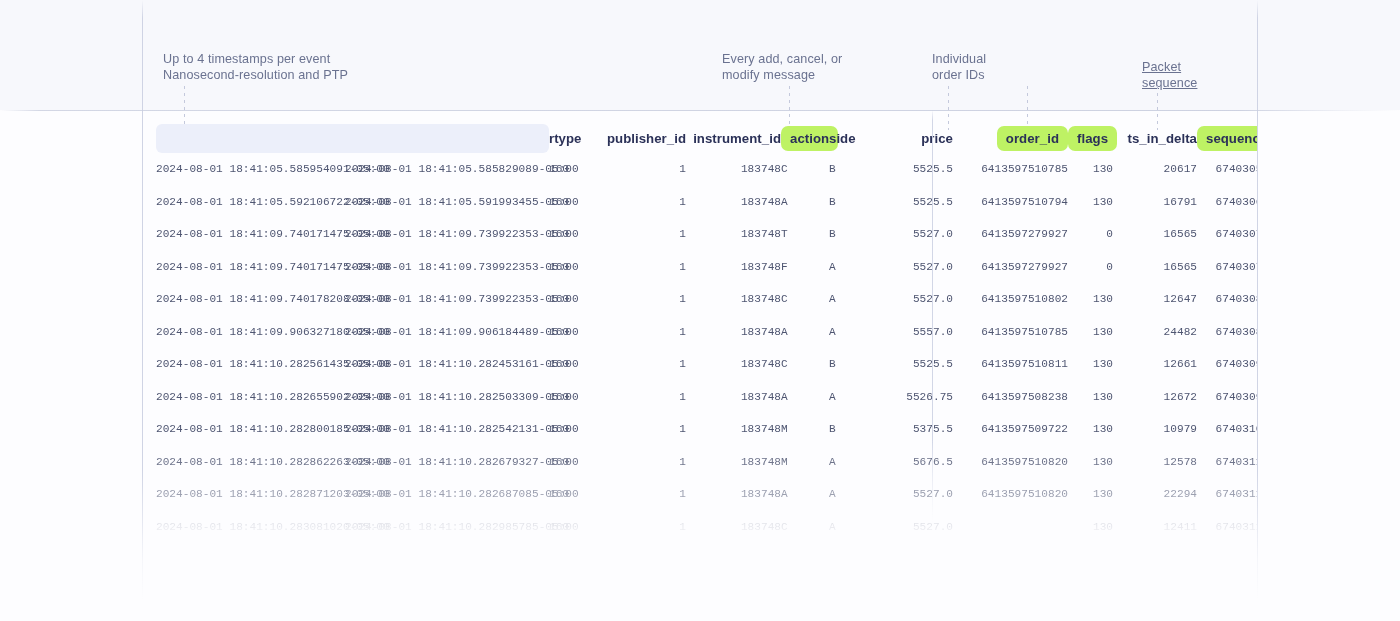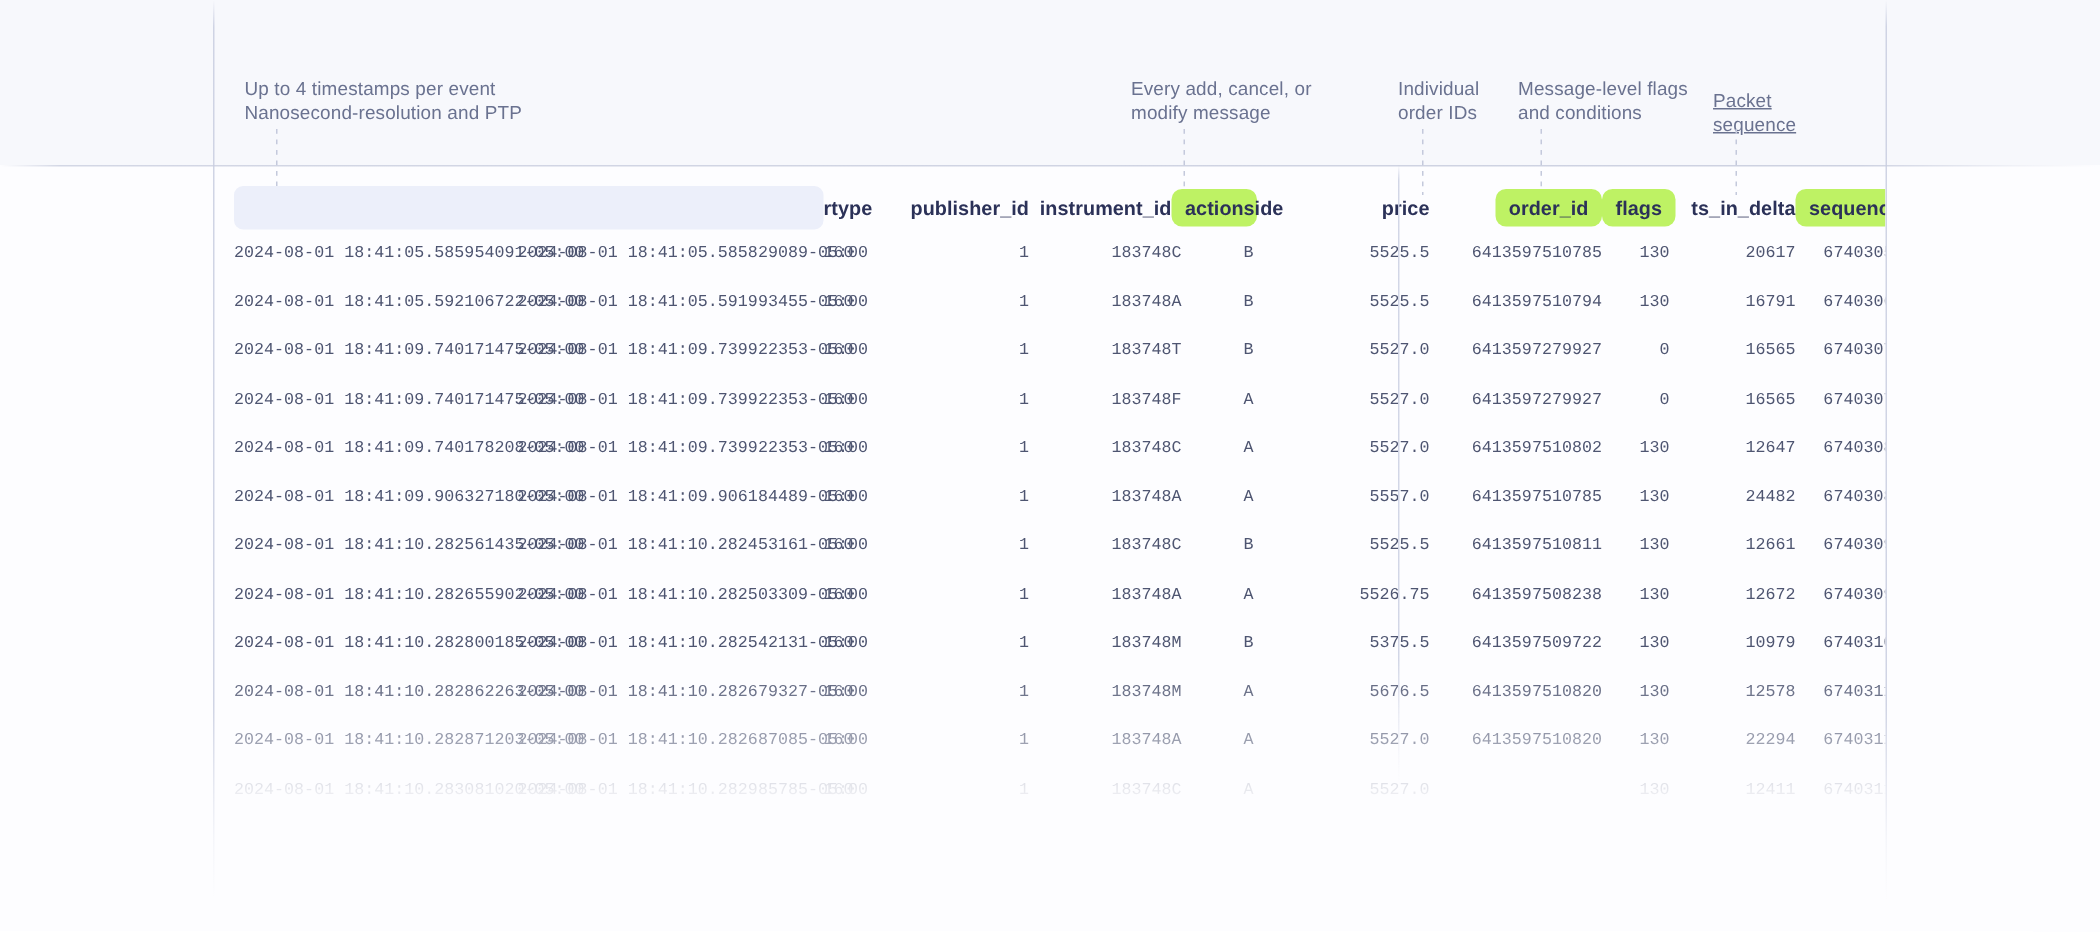--- a/index.html
+++ b/index.html
@@ -193,26 +193,24 @@
 
   <div class="annot-band"></div>
   <div class="lower-band"></div>
 
   <div class="hrule"></div>
   <div class="vrule left"></div>
   <div class="vrule right"></div>
 
   <div class="callout" style="left:163px; top:52px; width:300px;">Up to 4 timestamps per event
 Nanosecond-resolution and PTP</div>
-  <div class="callout" style="left:754px; top:52px; width:150px;">Every add, cancel, or
+  <div class="callout" style="left:722px; top:52px; width:150px;">Every add, cancel, or
 modify message</div>
   <div class="callout" style="left:932px; top:52px; width:85px;">Individual
 order IDs</div>
-  <div class="callout" style="left:1012px; top:52px; width:120px;">Message-level flags
-and conditions</div>
   <div class="callout" style="left:1142px; top:60px; width:90px;text-decoration:underline;">Packet
 sequence</div>
 
   <div class="leader" style="left:184px; top:86px;  height:44px;"></div>
   <div class="leader" style="left:789px; top:86px;  height:44px;"></div>
   <div class="leader" style="left:948px; top:86px;  height:44px;"></div>
   <div class="leader" style="left:1027px; top:86px; height:44px;"></div>
   <div class="leader" style="left:1157px; top:86px; height:44px;"></div>
 
   <div class="table-wrap">

